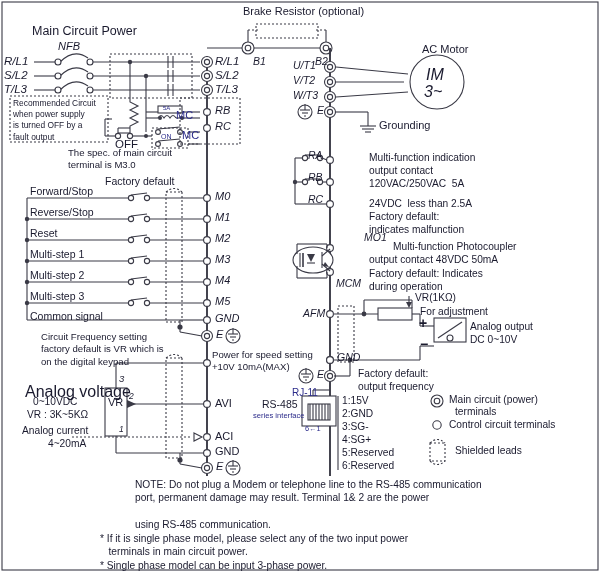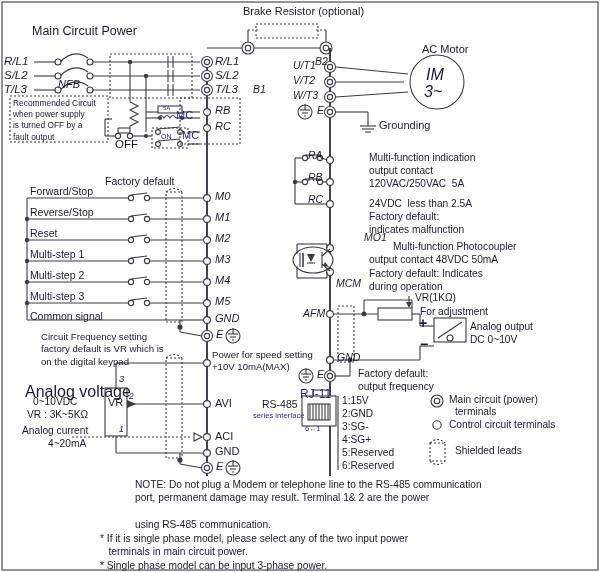--- a/index.html
+++ b/index.html
@@ -416,21 +416,21 @@
     <circle class="open" cx="437" cy="425" r="4.2"></circle>
     <rect class="dsh" x="430" y="443" width="15" height="18"></rect>
     <path class="dsh" d="M430 443 q7.5 -7 15 0"></path>
     <path class="dsh" d="M430 461 q7.5 7 15 0"></path>
   </g>
 
 </svg>
 
 <div class="t" style="left:32px;top:25px;font-size:12.5px;">Main Circuit Power</div>
 
-<div class="t it" style="left:58px;top:41px;font-size:11px;margin-top:38px;">NFB</div>
+<div class="t it" style="left:58px;top:41px;font-size:11px;">NFB</div>
 
 <div class="t it" style="left:4px;top:55px;font-size:11.5px;">R/L1</div>
 <div class="t it" style="left:4px;top:69px;font-size:11.5px;">S/L2</div>
 <div class="t it" style="left:4px;top:83px;font-size:11.5px;">T/L3</div>
 
 <div class="t it" style="left:215px;top:55px;font-size:11.5px;">R/L1</div>
 <div class="t it" style="left:215px;top:69px;font-size:11.5px;">S/L2</div>
 <div class="t it" style="left:215px;top:83px;font-size:11.5px;">T/L3</div>
 
 <div class="t it" style="left:215px;top:105px;font-size:11px;">RB</div>
@@ -439,23 +439,24 @@
 <div class="t" style="left:13px;top:98px;font-size:8.4px;line-height:1.33;"><span>Recommended Circuit</span><br><span>when power supply</span><br><span>is turned OFF by a</span><br><span>fault output</span></div>
 
 <div class="t" style="left:163px;top:105px;font-size:6px;color:#2b2b8a;">5A</div>
 
 <div class="t" style="left:103px;top:138px;font-size:11.5px;padding-left:12px;">OFF</div>
 <div class="t" style="left:161px;top:133px;font-size:7px;color:#2b2b8a;">ON</div>
 
 <div class="t" style="left:176px;top:110px;font-size:11px;color:#2b2b8a;">MC</div>
 <div class="t" style="left:182px;top:130px;font-size:11px;color:#2b2b8a;">MC</div>
 
+<div class="t" style="left:68px;top:147px;font-size:9.6px;line-height:1.28;"><span>The spec. of main circuit</span><br><span>terminal is M3.0</span></div>
 
 <div class="t" style="left:243px;top:6px;font-size:11px;">Brake Resistor (optional)</div>
-<div class="t it" style="left:253px;top:56px;font-size:10.5px;margin-top:28px;">B1</div>
+<div class="t it" style="left:253px;top:56px;font-size:10.5px;">B1</div>
 <div class="t it" style="left:315px;top:56px;font-size:10.5px;">B2</div>
 
 <div class="t" style="left:422px;top:44px;font-size:11px;">AC Motor</div>
 <div class="t it" style="left:426px;top:66px;font-size:16px;">IM</div>
 <div class="t" style="left:424px;top:83px;font-size:16px;font-style:italic;">3~</div>
 
 <div class="t it" style="left:293px;top:60px;font-size:10.5px;">U/T1</div>
 <div class="t it" style="left:293px;top:75px;font-size:10.5px;">V/T2</div>
 <div class="t it" style="left:293px;top:90px;font-size:10.5px;">W/T3</div>
 <div class="t it" style="left:317px;top:105px;font-size:10.5px;">E</div>
@@ -527,21 +528,21 @@
 <div class="t" style="left:419px;top:316px;font-size:14px;font-weight:bold;">+</div>
 <div class="t" style="left:420px;top:337px;font-size:14px;font-weight:bold;">−</div>
 <div class="t" style="left:470px;top:321px;font-size:10.2px;">Analog output</div>
 <div class="t" style="left:470px;top:334px;font-size:10.2px;">DC 0~10V</div>
 
 <div class="t it" style="left:337px;top:352px;font-size:10.5px;">GND</div>
 <div class="t it" style="left:317px;top:369px;font-size:10.5px;">E</div>
 <div class="t" style="left:358px;top:368px;font-size:10.2px;">Factory default:</div>
 <div class="t" style="left:358px;top:381px;font-size:10.2px;">output frequency</div>
 
-<div class="t" style="left:300px;top:388px;font-size:12px;color:#2b2b8a;">RJ-11</div>
+<div class="t" style="left:292px;top:388px;font-size:10px;color:#2b2b8a;">RJ-11</div>
 <div class="t" style="left:305px;top:425px;font-size:7.4px;color:#2b2b8a;">6←1</div>
 <div class="t" style="left:262px;top:399px;font-size:10.5px;">RS-485</div>
 <div class="t" style="left:253px;top:412px;font-size:7.6px;color:#2b2b8a;">series interface</div>
 
 <div class="t" style="left:342px;top:395px;font-size:10.2px;">1:15V</div>
 <div class="t" style="left:342px;top:408px;font-size:10.2px;">2:GND</div>
 <div class="t" style="left:342px;top:421px;font-size:10.2px;">3:SG-</div>
 <div class="t" style="left:342px;top:434px;font-size:10.2px;">4:SG+</div>
 <div class="t" style="left:342px;top:447px;font-size:10.2px;">5:Reserved</div>
 <div class="t" style="left:342px;top:460px;font-size:10.2px;">6:Reserved</div>

